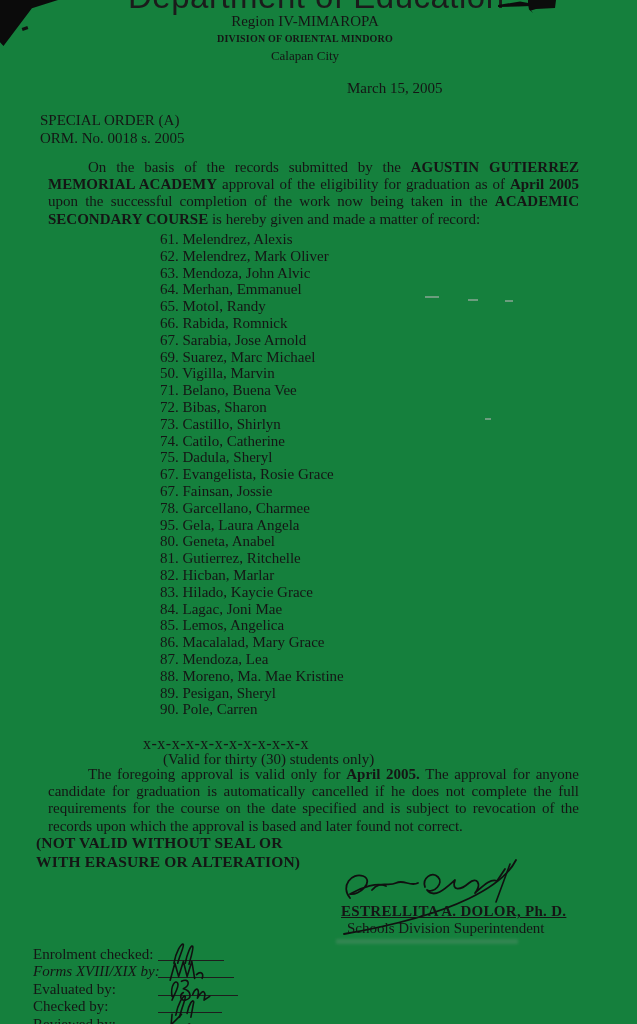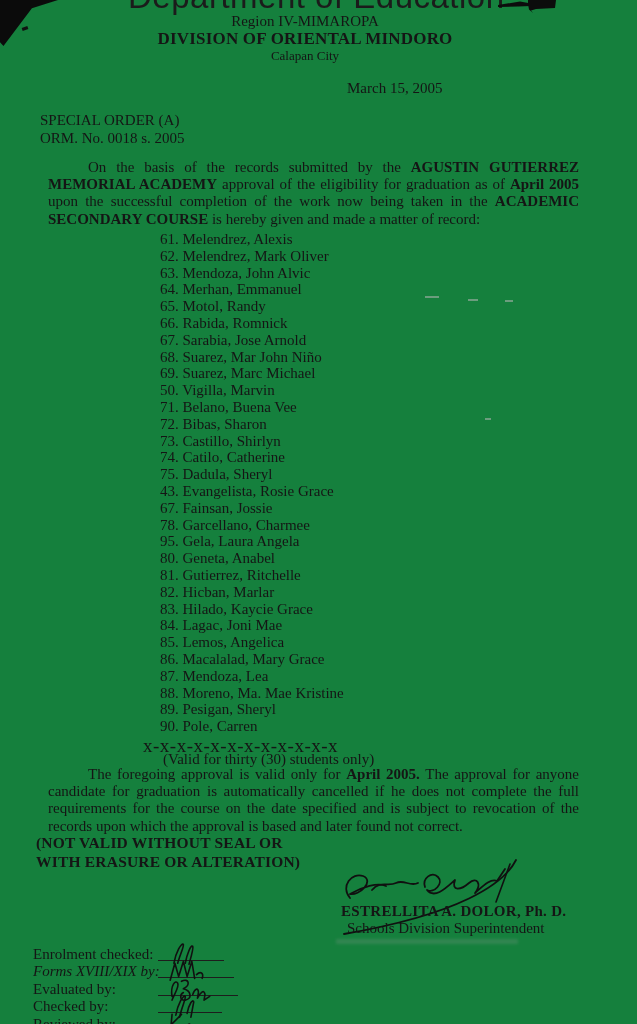--- a/index.html
+++ b/index.html
@@ -16,37 +16,37 @@
     font-family:"Liberation Sans",sans-serif;
     font-size:33px;color:#1b1b1b;white-space:nowrap;letter-spacing:.5px;
   }
   .corner-blob{
     top:0;left:0;width:58px;height:46px;background:#0b0b0b;
     clip-path:polygon(0 0,100% 0,55% 18%,6% 100%,0 92%);
   }
   .corner-dot{top:27px;left:22px;width:6px;height:3px;background:#111;transform:rotate(-20deg);}
   .hdr-center{top:13px;left:0;width:610px;text-align:center;line-height:17px;}
   .hdr-center .region{font-size:15px;}
-  .hdr-center .division{font-size:17px;font-weight:bold;letter-spacing:.2px;text-align:center;}
+  .hdr-center .division{font-size:10px;font-weight:bold;letter-spacing:.2px;text-align:center;}
   .hdr-center .city{font-size:13px;}
   .date-line{top:80px;left:347px;font-size:15px;}
   .order-block{top:111px;left:40px;font-size:15px;line-height:18px;}
   .para{
     left:48px;width:531px;font-size:15px;line-height:17.2px;
     text-align:justify;
   }
   .para1{top:159px;text-indent:40px;}
   .para2{top:766px;text-indent:40px;}
   .student-list{top:231px;left:160px;list-style:none;margin:0;padding:0;
     font-size:15px;line-height:16.8px;}
-  .sep-line{top:735px;left:143px;font-size:19px;letter-spacing:.5px;}
+  .sep-line{top:735px;left:143px;font-size:16px;letter-spacing:.5px;}
   .valid-note{top:751px;left:163px;font-size:15px;}
   .warning{top:834px;left:36px;font-size:15.5px;font-weight:bold;line-height:18.5px;letter-spacing:.2px;}
   .sig-script{top:856px;left:328px;width:205px;height:86px;}
-  .sig-name{top:903px;left:341px;font-size:15px;font-weight:bold;letter-spacing:.3px;}
+  .sig-name{top:903px;left:341px;font-size:15px;font-weight:bold;letter-spacing:.3px;text-decoration:underline;}
   .sig-title{top:920px;left:347px;font-size:15px;}
   .sig-smudge{top:939px;left:336px;width:182px;height:5px;background:#9a9a9a;opacity:.22;filter:blur(1.5px);}
   .checklist{top:946px;left:33px;width:280px;font-size:15px;}
   .chk-row{position:absolute;left:0;height:17.4px;white-space:nowrap;}
   .chk-label{display:inline-block;}
   .chk-line{position:absolute;left:125px;border-bottom:1.5px solid #1d1d1d;height:14px;}
   .chk-init{position:absolute;left:128px;top:-11px;width:56px;height:32px;}
   .speck{background:#b5b5b5;opacity:.55;}
   svg path, svg polyline{fill:none;stroke:#101010;stroke-linecap:round;stroke-linejoin:round;}
 </style>
@@ -81,29 +81,28 @@
   <div class="abs para para1"><span>On the basis of the records submitted by the </span><span class="b">AGUSTIN GUTIERREZ MEMORIAL ACADEMY</span><span> approval of the eligibility for graduation as of </span><span class="b">April 2005</span><span> upon the successful completion of the work now being taken in the </span><span class="b">ACADEMIC SECONDARY COURSE</span><span> is hereby given and made a matter of record:</span></div>
 
   <ul class="abs student-list">
       <li>61. Melendrez, Alexis</li>
       <li>62. Melendrez, Mark Oliver</li>
       <li>63. Mendoza, John Alvic</li>
       <li>64. Merhan, Emmanuel</li>
       <li>65. Motol, Randy</li>
       <li>66. Rabida, Romnick</li>
       <li>67. Sarabia, Jose Arnold</li>
-      <li>68. Suarez, Mar John Niño</li>
       <li>69. Suarez, Marc Michael</li>
       <li>50. Vigilla, Marvin</li>
       <li>71. Belano, Buena Vee</li>
       <li>72. Bibas, Sharon</li>
       <li>73. Castillo, Shirlyn</li>
       <li>74. Catilo, Catherine</li>
       <li>75. Dadula, Sheryl</li>
-      <li>43. Evangelista, Rosie Grace</li>
+      <li>67. Evangelista, Rosie Grace</li>
       <li>67. Fainsan, Jossie</li>
       <li>78. Garcellano, Charmee</li>
       <li>95. Gela, Laura Angela</li>
       <li>80. Geneta, Anabel</li>
       <li>81. Gutierrez, Ritchelle</li>
       <li>82. Hicban, Marlar</li>
       <li>83. Hilado, Kaycie Grace</li>
       <li>84. Lagac, Joni Mae</li>
       <li>85. Lemos, Angelica</li>
       <li>86. Macalalad, Mary Grace</li>

